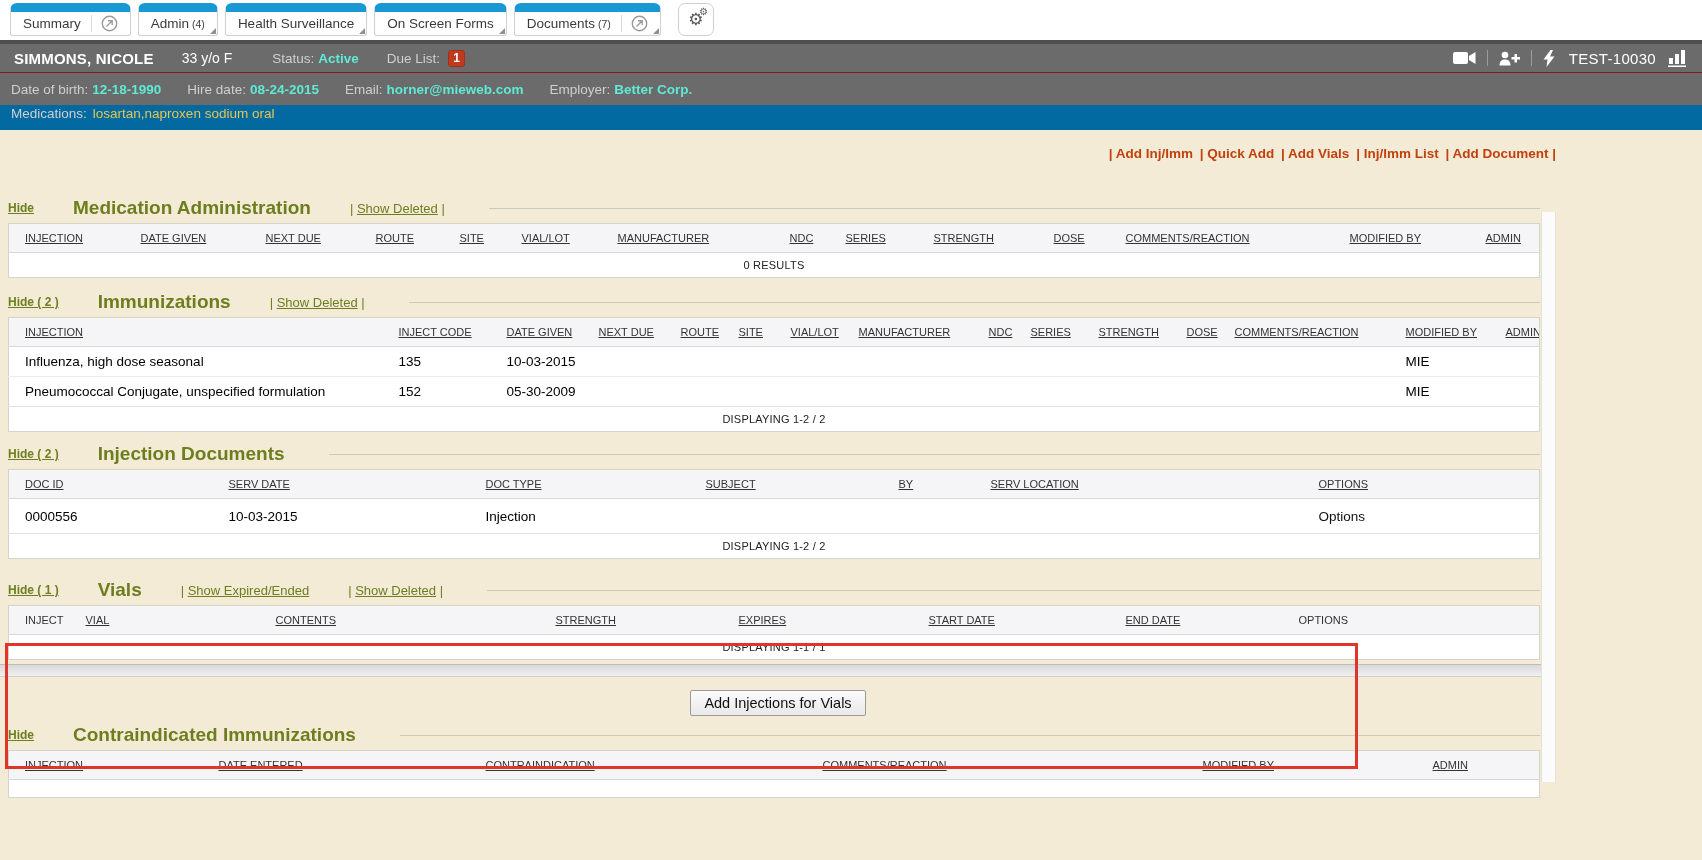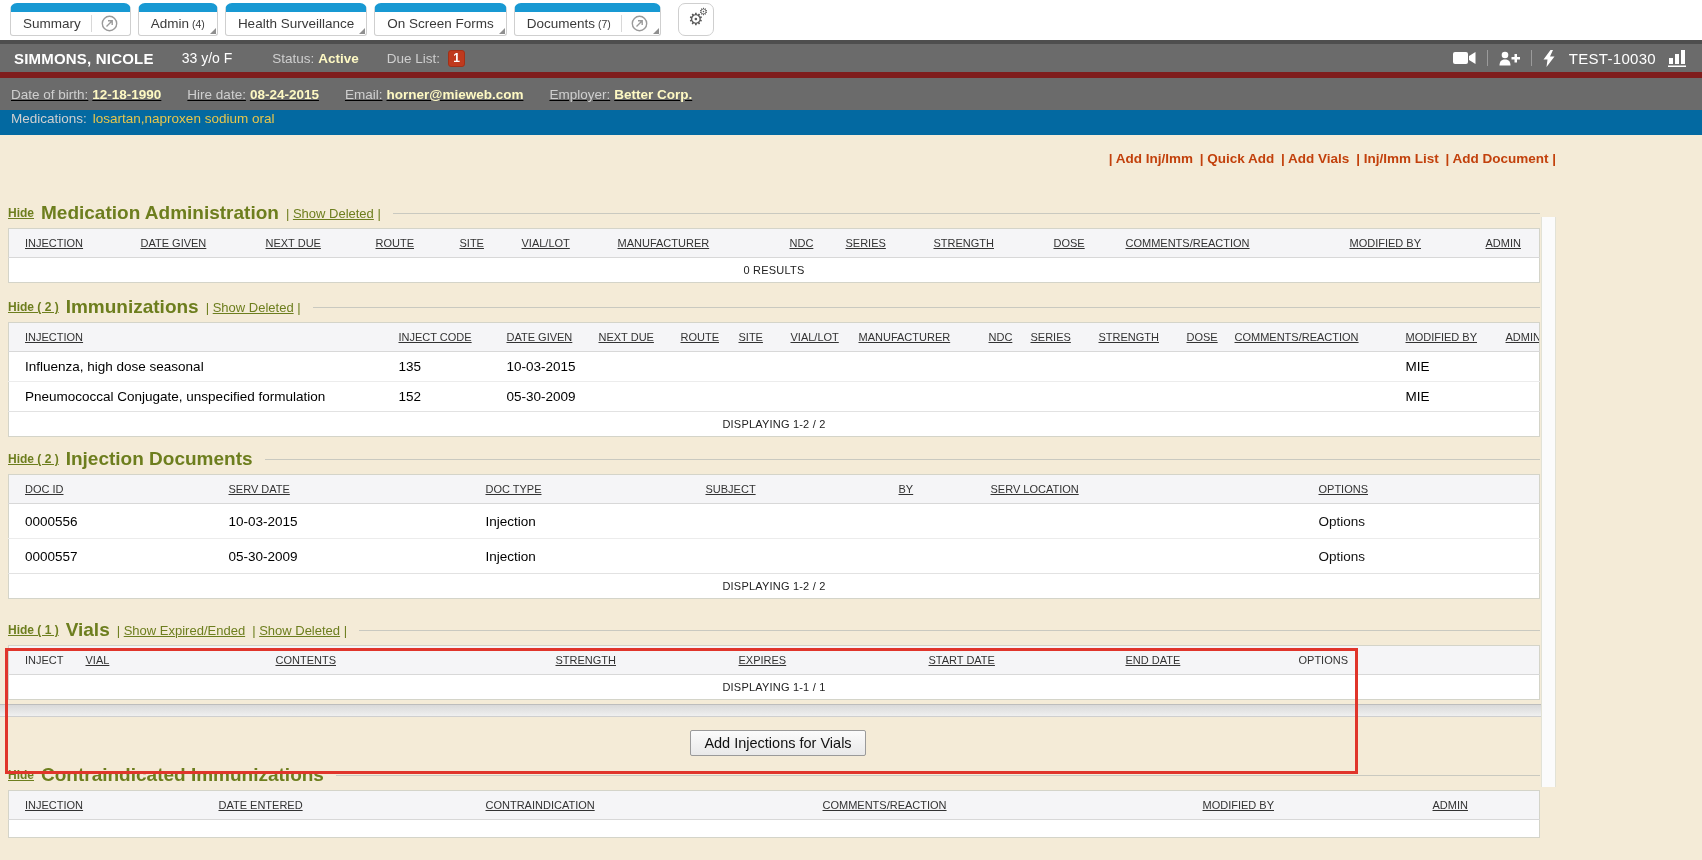--- a/index.html
+++ b/index.html
@@ -27,48 +27,48 @@
   .gearbtn .g1 { font-size:17px; color:#5a5a5a; line-height:1; }
   .gearbtn .g2 { position:absolute; top:2px; right:5px; font-size:10px; color:#5a5a5a; }
 
   
   .hdr-strip { height:4px; background:#4e4e4e; }
   .pbar { height:28px; background:#6b6b6b; color:#fff; display:flex;
     align-items:center; padding:0 14px; }
   .pbar .pname { font-size:15px; font-weight:bold; letter-spacing:.2px; }
   .pbar .agesex { font-size:14px; margin-left:28px; }
   .plabel { color:#cfcfcf; font-size:13.5px; }
-  .pval { color:#fef9c3; font-size:13.5px; font-weight:bold; margin-left:4px; }
+  .pval { color:#5eead4; font-size:13.5px; font-weight:bold; margin-left:4px; }
   .gap40 { margin-left:40px; } .gap28 { margin-left:28px; }
   .badge { display:inline-flex; align-items:center; justify-content:center;
     min-width:17px; height:17px; margin-left:8px; background:#bf3a1e;
     border:1px solid #a33017; border-radius:3px; color:#fff; font-size:12px;
     font-weight:bold; cursor:pointer; }
   .pbar-right { margin-left:auto; display:flex; align-items:center; }
   .pbar-right svg { fill:#fff; display:block; cursor:pointer; }
   .vsep { width:1px; height:16px; background:#9b9b9b; margin:0 11px; }
   .chartid { font-size:15px; margin:0 12px 0 14px; letter-spacing:.3px; }
 
-  .dbar { height:27px; background:#6b6b6b; border-top:6px solid #7f1d1d;
-    display:flex; align-items:center; padding:16px 11px;text-decoration:underline; }
+  .dbar { height:27px; background:#6b6b6b; border-top:1px solid #7f1d1d;
+    display:flex; align-items:center; padding:16px 11px; }
   .dbar .pair { margin-right:26px; white-space:nowrap; }
   .mbar { height:25px; background:#0369a1; display:flex; align-items:flex-start;
     padding:1px 11px 12px; }
   .med-link { color:#e7c64d; font-size:13.5px; text-decoration:none; cursor:pointer; }
   .med-link:not(:last-child)::after { content:", "; }
 
   
   .content { position:relative; height:736px; }
   .links-row { margin-top:16px; width:1556px; text-align:right;
     font-size:13.5px; font-weight:bold; color:#111; white-space:nowrap; }
   .alink { color:#c2410c; text-decoration:none; cursor:pointer; margin-left:3px; }
   .alink::before { content:"| "; }
   .alink:last-child::after { content:" |"; }
 
-  .sec-head { display:flex; align-items:center; margin-left:8px; width:1532px; }
+  .sec-head { display:flex; align-items:center; margin-left:8px; width:1532px;gap:32px; }
   .hide-link { color:#6d7e1e; font-size:12px; font-weight:bold;
     text-decoration:underline; margin-right:7px; cursor:pointer; white-space:nowrap; }
   .sec-title { color:#6d7e1e; font-size:19px; font-weight:bold; white-space:nowrap; }
   .pipewrap { color:#6d7e1e; font-size:13px; margin-left:7px; white-space:nowrap; }
   .pipewrap::before { content:"| "; }
   .pipewrap.end::after { content:" |"; }
   .pipewrap a { color:#6d7e1e; text-decoration:underline; cursor:pointer; }
   .rule { flex:1; height:1px; background:#c9c9c0; margin-left:12px; }
 
   table { border-collapse:collapse; table-layout:fixed; width:1532px;
@@ -370,29 +370,20 @@
     <tbody>
       <tr class="docrow">
         <td>0000556</td>
         <td>10-03-2015</td>
         <td>Injection</td>
         <td></td>
           <td></td>
           <td></td>
         <td><a class="optlink">Options</a></td>
       </tr>
-      <tr class="docrow rowline">
-        <td>0000557</td>
-        <td>05-30-2009</td>
-        <td>Injection</td>
-        <td></td>
-          <td></td>
-          <td></td>
-        <td><a class="optlink">Options</a></td>
-      </tr>
       <tr>
           <td class="foot" colspan="7">DISPLAYING 1-2 / 2</td>
         </tr>
     </tbody>
   </table>
 
   <div class="sec-head mt-vials">
     <a class="hide-link">Hide ( 1 )</a>
     <span class="sec-title">Vials</span>
     <span class="pipewrap"><a>Show Expired/Ended</a></span>

